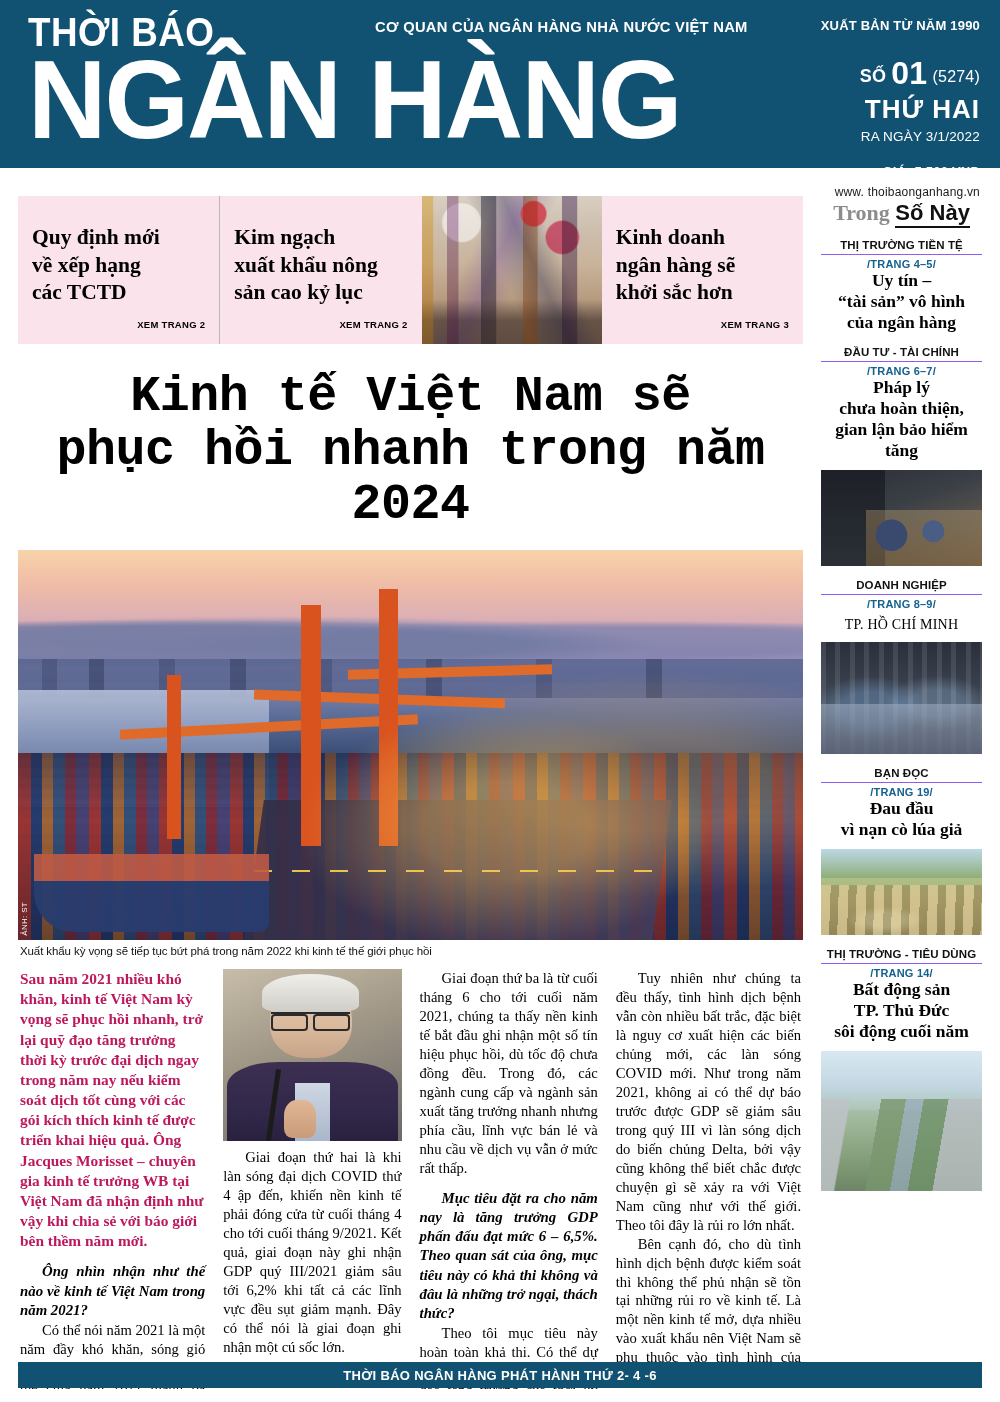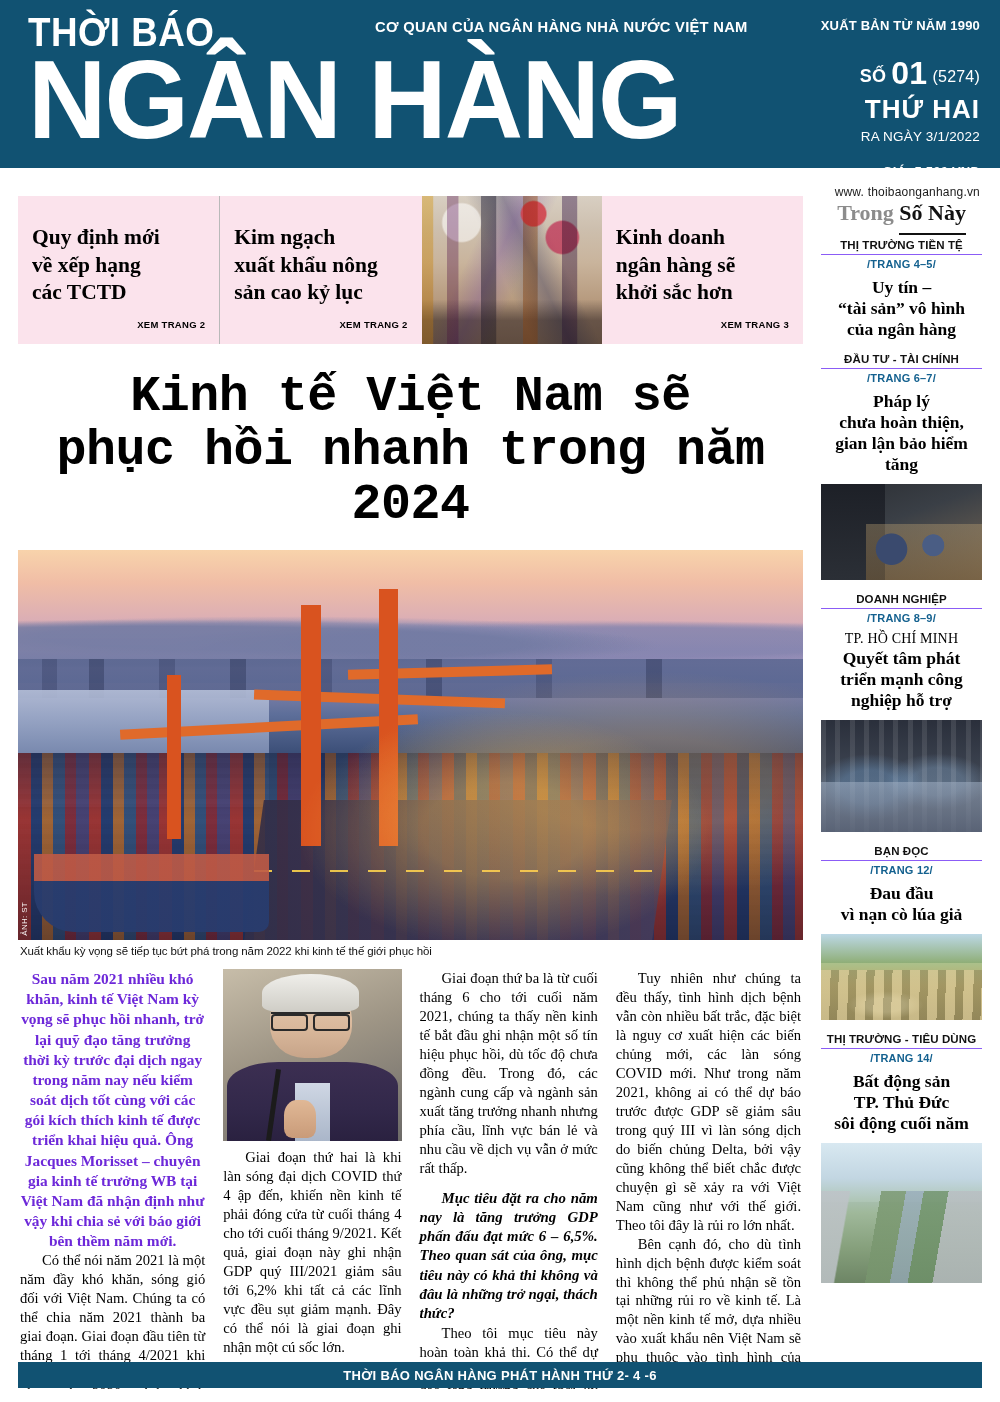--- a/index.html
+++ b/index.html
@@ -343,22 +343,22 @@
     overflow: hidden;
   }
   .acol:first-child { padding-left: 2px; }
   .acol:last-child { padding-right: 2px; }
 
   .sapo {
     font-family: "Liberation Serif", serif;
     font-weight: bold;
     font-size: 15.4px;
     line-height: 1.31;
-    text-align: center;
-    color: #6d28d9;
+    text-align: left;
+    color: #be185d;
   }
   .sapo::first-letter { margin-left: 0; }
 
   .body-p {
     font-family: "Liberation Serif", serif;
     font-size: 14.6px;
     line-height: 1.30;
     text-align: justify;
     text-indent: 22px;
     color: #000;
@@ -431,26 +431,26 @@
     padding-top: 8px;
     white-space: nowrap;
   }
   .sb-title .g {
     font-family: "Liberation Serif", serif;
     font-weight: bold;
     font-size: 22px;
     color: #8c8c8c;
   }
   .sb-title .b {
-    font-family: Liberation Serif, serif;
+    font-family: Liberation Sans, sans-serif;
     font-weight: bold;
     font-size: 22px;
     color: #111111;
     border-bottom: 2.5px solid #111111;
-    padding-bottom: 8px;
+    padding-bottom: 1px;
   }
 
   .sb-block { margin-top: 13px; }
   .sb-kicker {
     font-family: "Liberation Sans", sans-serif;
     font-size: 11.5px;
     font-weight: bold;
     text-align: center;
     color: #111;
     letter-spacing: 0.1px;
@@ -466,21 +466,20 @@
     padding-top: 3px;
     letter-spacing: 0.2px;
   }
   .sb-head {
     font-family: "Liberation Serif", serif;
     font-weight: bold;
     font-size: 17.5px;
     line-height: 1.2;
     text-align: center;
     color: #000;
-    margin-top: 7px;
   }
   .sb-sub {
     font-family: "Liberation Serif", serif;
     font-weight: normal;
     font-size: 14px;
     text-align: center;
     color: #000;
     margin-top: 7px;
     letter-spacing: 0.2px;
   }
@@ -643,20 +642,21 @@
         <div class="lp-glow"></div>
         <div class="photo-credit">ẢNH: ST</div>
       </div>
       <div class="lead-caption">Xuất khẩu kỳ vọng sẽ tiếp tục bứt phá trong năm 2022 khi kinh tế thế giới phục hồi</div>
     </div>
 
     <div class="article">
 
       <div class="acol">
         <div class="sapo">Sau năm 2021 nhiều khó khăn, kinh tế Việt Nam kỳ vọng sẽ phục hồi nhanh, trở lại quỹ đạo tăng trưởng thời kỳ trước đại dịch ngay trong năm nay nếu kiểm soát dịch tốt cùng với các gói kích thích kinh tế được triển khai hiệu quả. Ông Jacques Morisset – chuyên gia kinh tế trưởng WB tại Việt Nam đã nhận định như vậy khi chia sẻ với báo giới bên thềm năm mới.</div>
+        <div class="q">Ông nhìn nhận như thế nào về kinh tế Việt Nam trong năm 2021?</div>
         <div class="body-p">Có thể nói năm 2021 là một năm đầy khó khăn, sóng gió đối với Việt Nam. Chúng ta có thể chia năm 2021 thành ba giai đoạn. Giai đoạn đầu tiên từ tháng 1 tới tháng 4/2021 khi kinh tế vẫn trong giai đoạn hồi phục từ 2020, tình hình COVID được kiểm soát tốt, các lĩnh vực - nhất là sản xuất hoạt động sôi động.</div>
       </div>
 
       <div class="acol">
         <div class="portrait">
           <div class="pt-head"></div>
           <div class="pt-hair"></div>
           <div class="pt-glasses"></div>
           <div class="pt-suit"></div>
           <div class="pt-shirt"></div>
@@ -702,29 +702,26 @@
 chưa hoàn thiện,
 gian lận bảo hiểm
 tăng</div>
       <div class="sb-photo sbp1"></div>
     </div>
 
     <div class="sb-block">
       <div class="sb-kicker">DOANH NGHIỆP</div>
       <div class="sb-page">/TRANG 8–9/</div>
       <div class="sb-sub">TP. HỒ CHÍ MINH</div>
-      <div class="sb-head" style="white-space:pre-line;margin-top:1px">Quyết tâm phát
-triển mạnh công
-nghiệp hỗ trợ</div>
       <div class="sb-photo sbp2"></div>
     </div>
 
     <div class="sb-block">
       <div class="sb-kicker">BẠN ĐỌC</div>
-      <div class="sb-page">/TRANG 12/</div>
+      <div class="sb-page">/TRANG 19/</div>
       <div class="sb-head" style="white-space:pre-line">Đau đầu
 vì nạn cò lúa giả</div>
       <div class="sb-photo sbp3"></div>
     </div>
 
     <div class="sb-block">
       <div class="sb-kicker">THỊ TRƯỜNG - TIÊU DÙNG</div>
       <div class="sb-page">/TRANG 14/</div>
       <div class="sb-head" style="white-space:pre-line">Bất động sản
 TP. Thủ Đức

